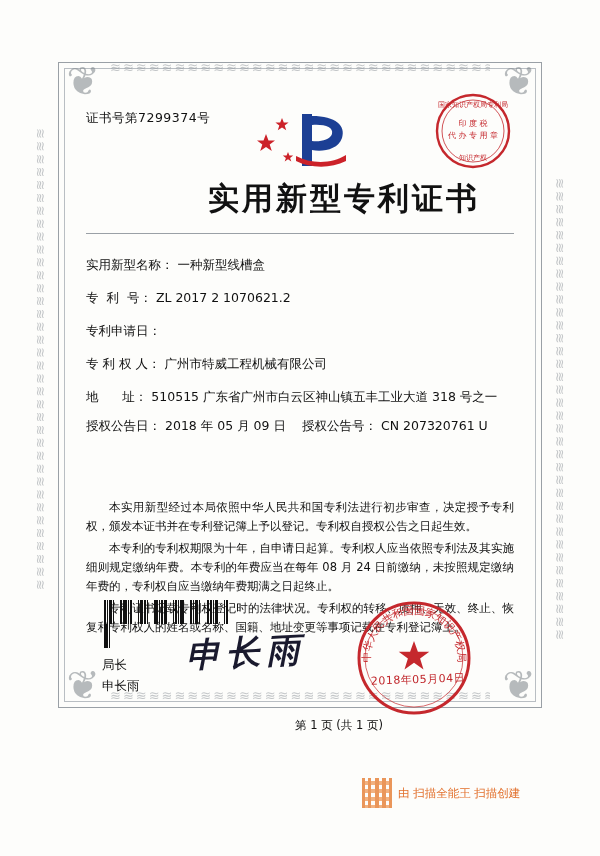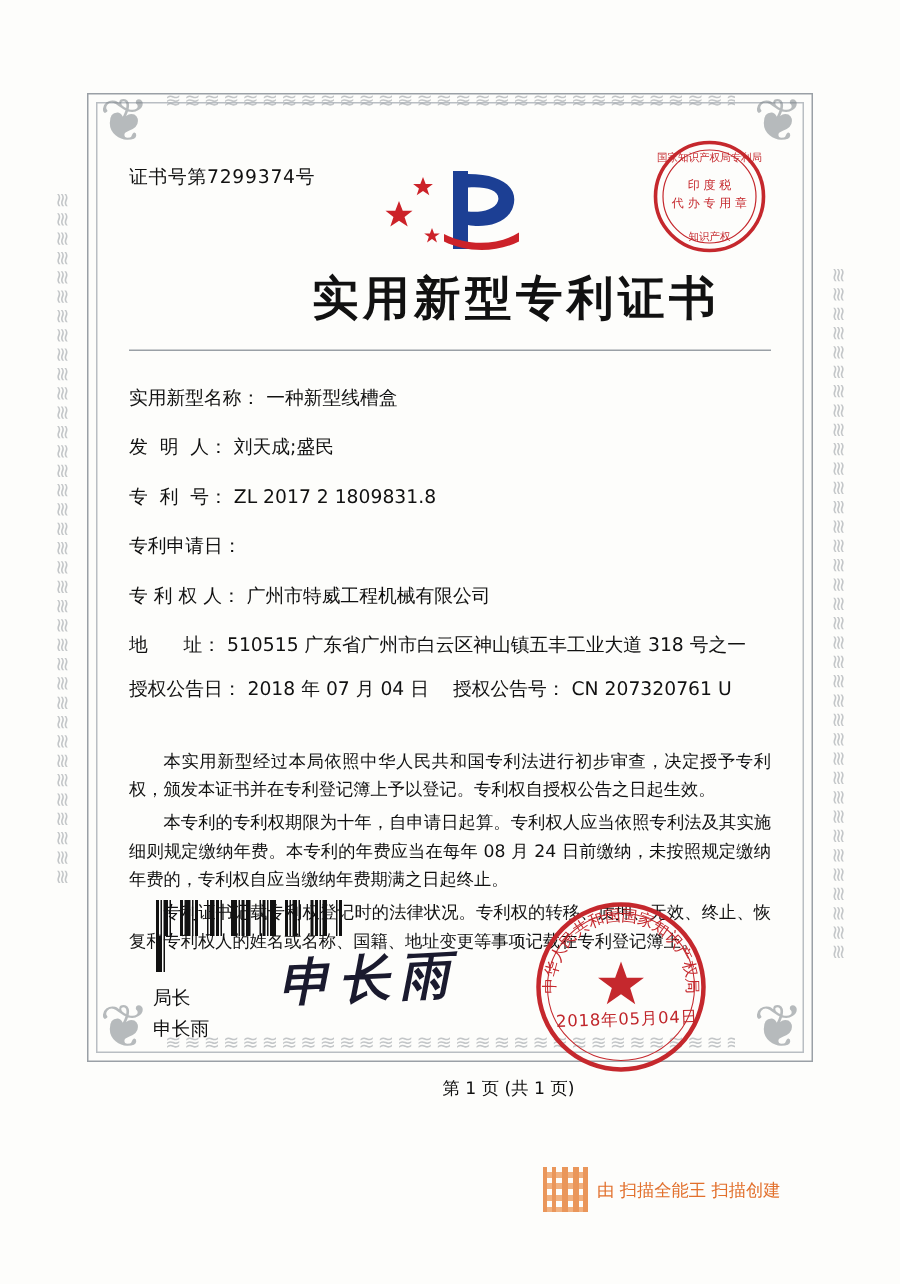--- a/index.html
+++ b/index.html
@@ -285,42 +285,38 @@
 
   <div class="title">实用新型专利证书</div>
   <div class="hr-title"></div>
 
   <div class="fields">
     <div class="row">
       <span class="lbl">实用新型名称：</span>
       <span class="val">一种新型线槽盒</span>
     </div>
     <div class="row">
-      <span class="lbl">发  明  人：</span>
-      <span class="val">刘天成;盛民</span>
-    </div>
-    <div class="row">
       <span class="lbl">专  利  号：</span>
-      <span class="val">ZL 2017 2 1809831.8</span>
+      <span class="val">ZL 2017 2 1070621.2</span>
     </div>
     <div class="row">
       <span class="lbl">专利申请日：</span>
     </div>
     <div class="row">
       <span class="lbl">专 利 权 人：</span>
       <span class="val">广州市特威工程机械有限公司</span>
     </div>
     <div class="row addr-wrap">
       <span class="lbl">地      址：</span>
       <span class="val">510515  广东省广州市白云区神山镇五丰工业大道 318 号之一</span>
     </div>
     <div class="row two">
       <span class="half">
         <span class="lbl">授权公告日：</span>
-        <span class="val">2018 年 07 月 04 日</span>
+        <span class="val">2018 年 05 月 09 日</span>
       </span>
       <span class="half">
         <span class="lbl">授权公告号：</span>
         <span class="val">CN 207320761 U</span>
       </span>
     </div>
   </div>
 
   <div class="body-text">
     <p>本实用新型经过本局依照中华人民共和国专利法进行初步审查，决定授予专利权，颁发本证书并在专利登记簿上予以登记。专利权自授权公告之日起生效。</p>

